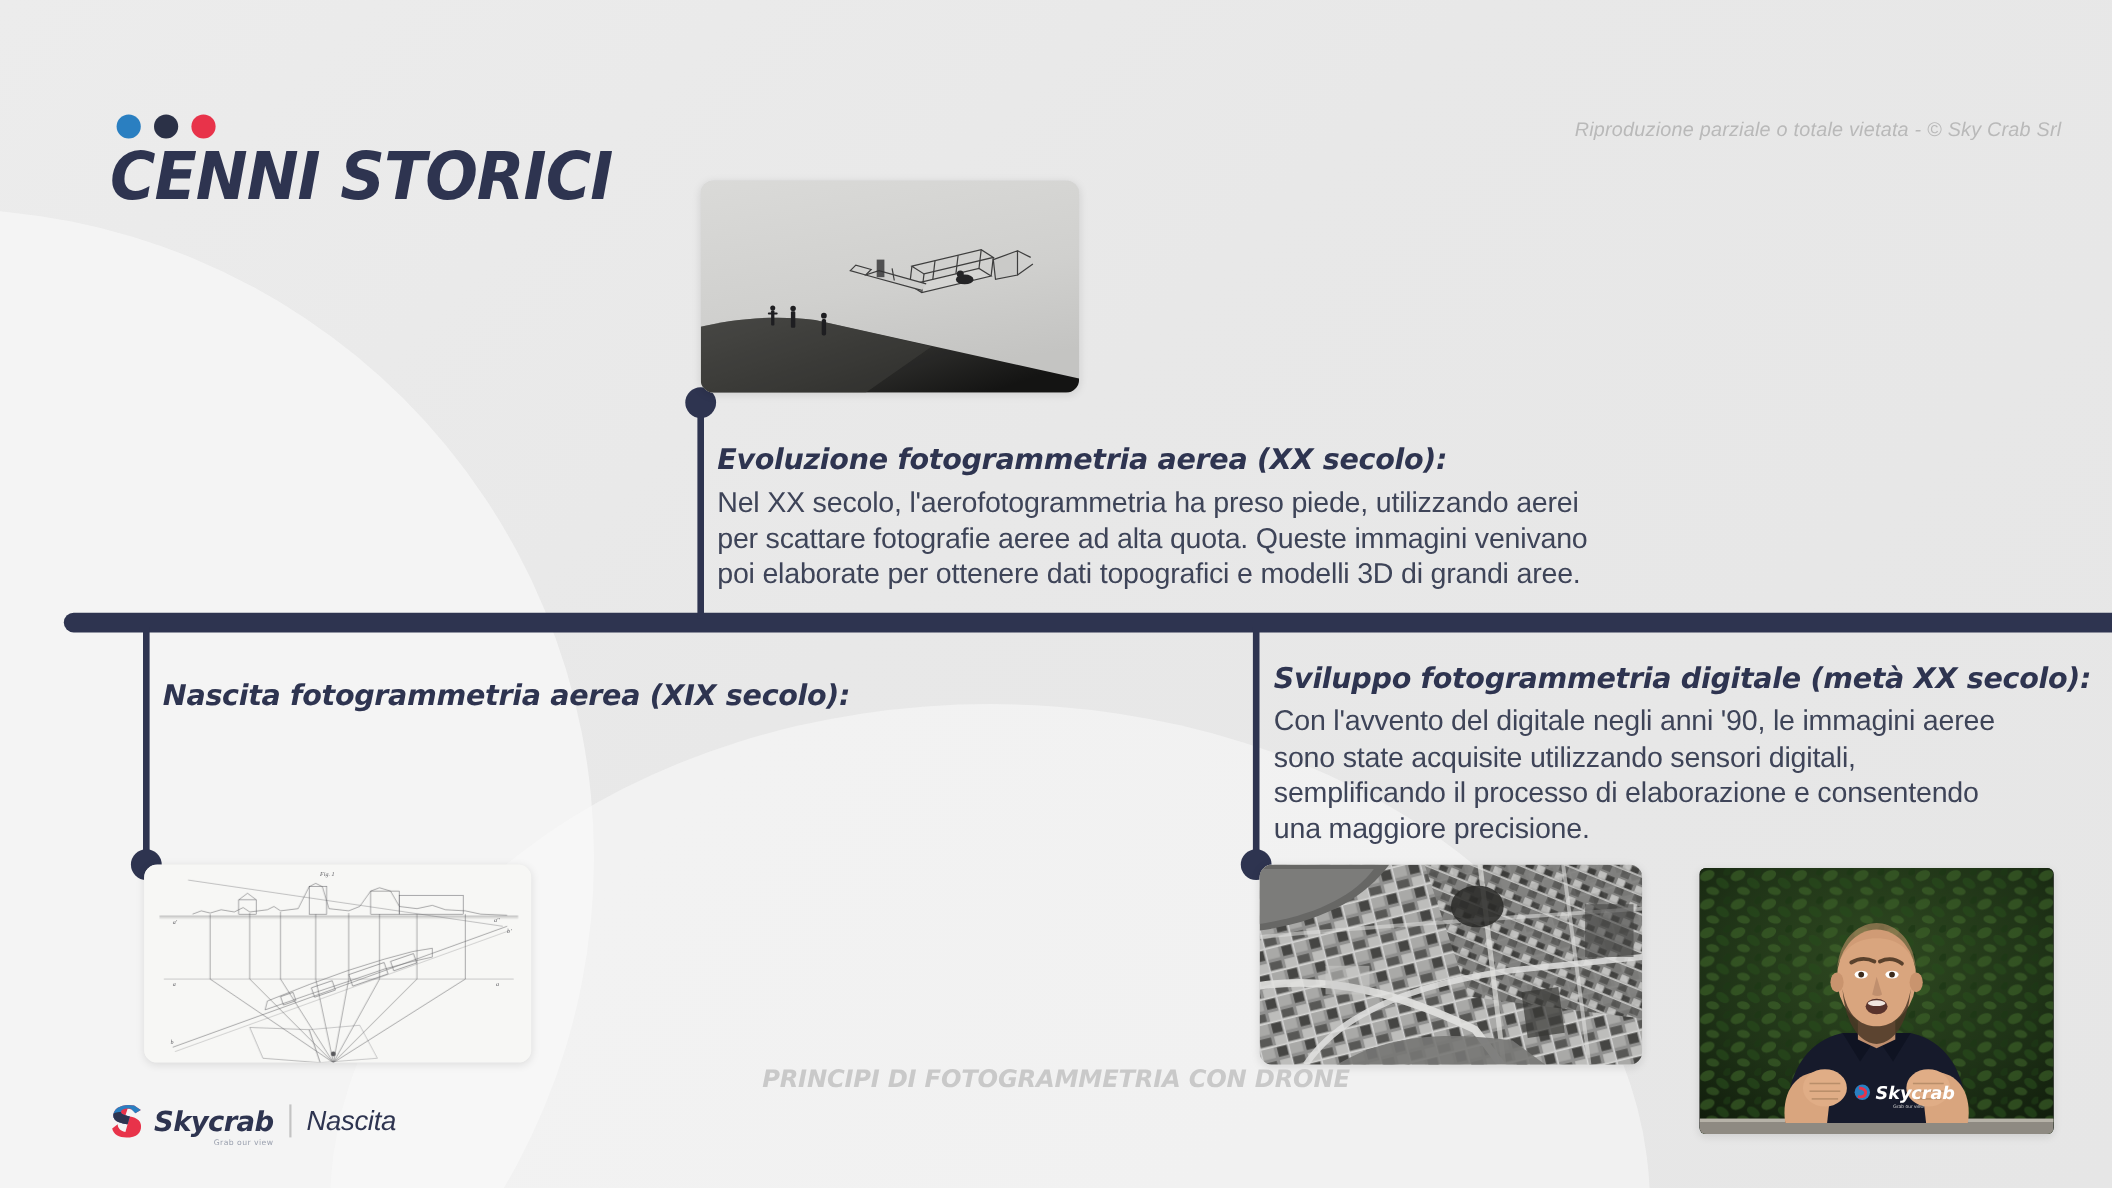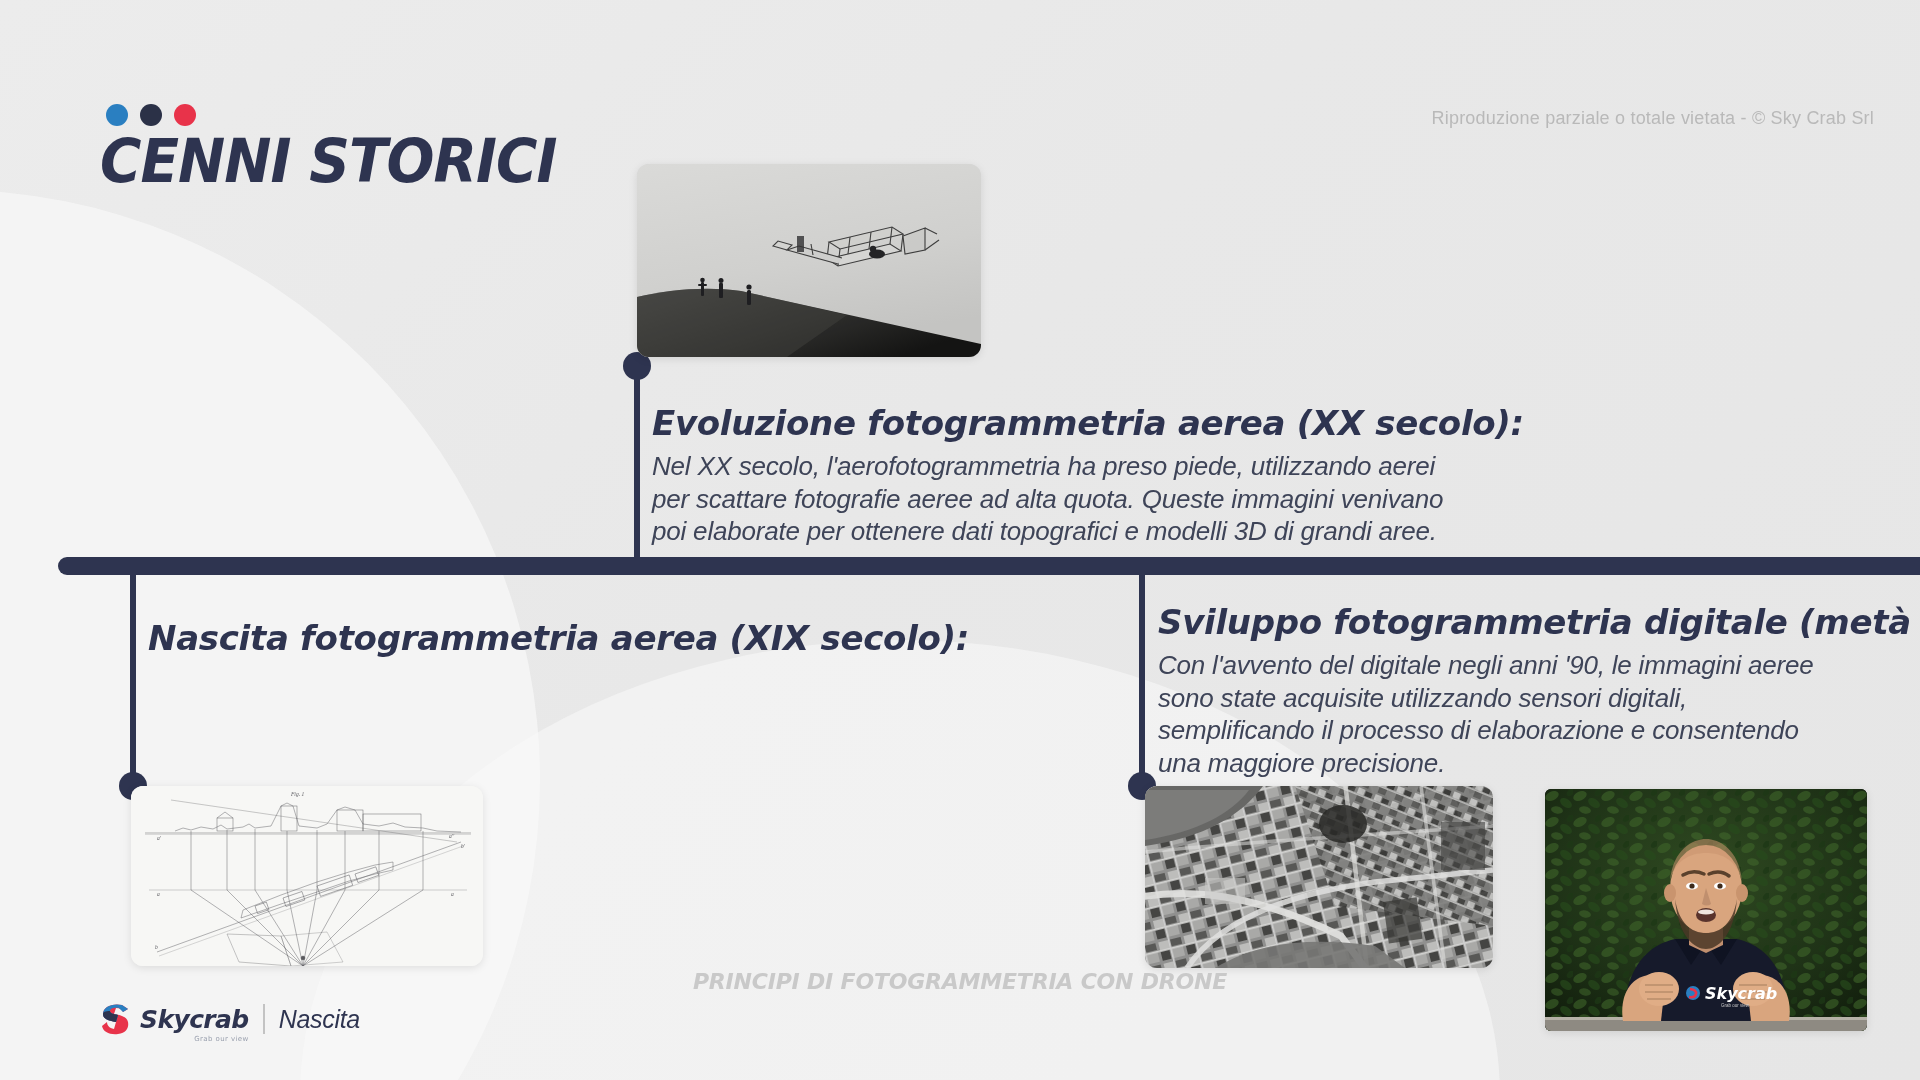--- a/index.html
+++ b/index.html
@@ -42,21 +42,21 @@
     font-style:italic; font-weight:bold;
     font-size:60px; letter-spacing:-1px;
     color:#2e3450;
     transform:scaleX(.94);
     transform-origin:left top;
     white-space:nowrap;
   }
 
   .copyright{
     position:absolute; right:46px; top:108px;
-    font-size:18px; 
+    font-size:18px; font-style:italic;
     color:#b9b9b9;
     letter-spacing:.2px;
     white-space:nowrap;
   }
 
   
   .tl-bar{
     position:absolute;
     left:58px; top:557px;
     width:1866px; height:18px;
@@ -71,28 +71,28 @@
     position:absolute;
     width:28px; height:28px; border-radius:50%;
     background:#2e3450;
   }
 
   
   .block{ position:absolute; }
   .block h3{
     font-family:"DejaVu Sans", sans-serif;
     font-style:italic; font-weight:bold;
-    font-size:34px; color:#2e3450;
+    font-size:26px; color:#2e3450;
     letter-spacing:-.3px;
     margin-bottom:7px;
     white-space:nowrap;
   }
   .block p{
     font-family:"Liberation Sans", sans-serif;
-    font-style:italic; font-weight:normal;
+    font-weight:normal;
     font-size:26px; line-height:1.25;
     color:#3e4458;
     letter-spacing:-.2px;
     white-space:pre-line;
   }
 
   .block-mid{ left:652px; top:403px; width:900px; }
   .block-left{ left:148px; top:618px; width:620px;text-align:center; }
   .block-right{ left:1158px; top:602px; width:740px; }
 

